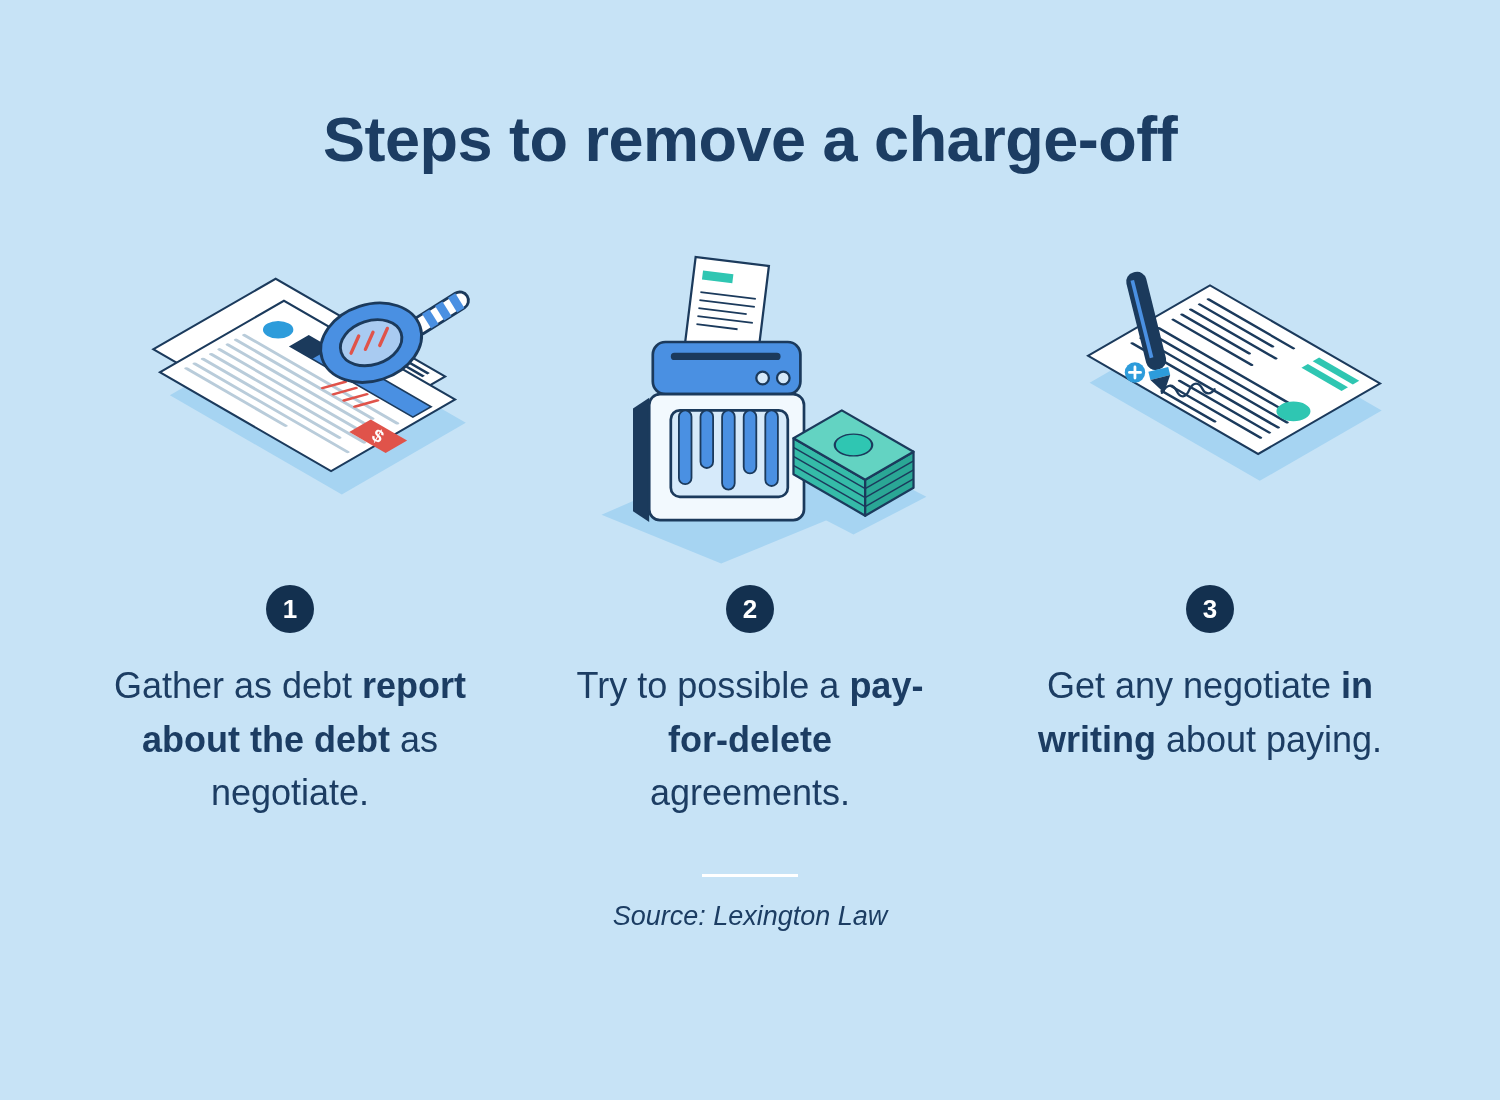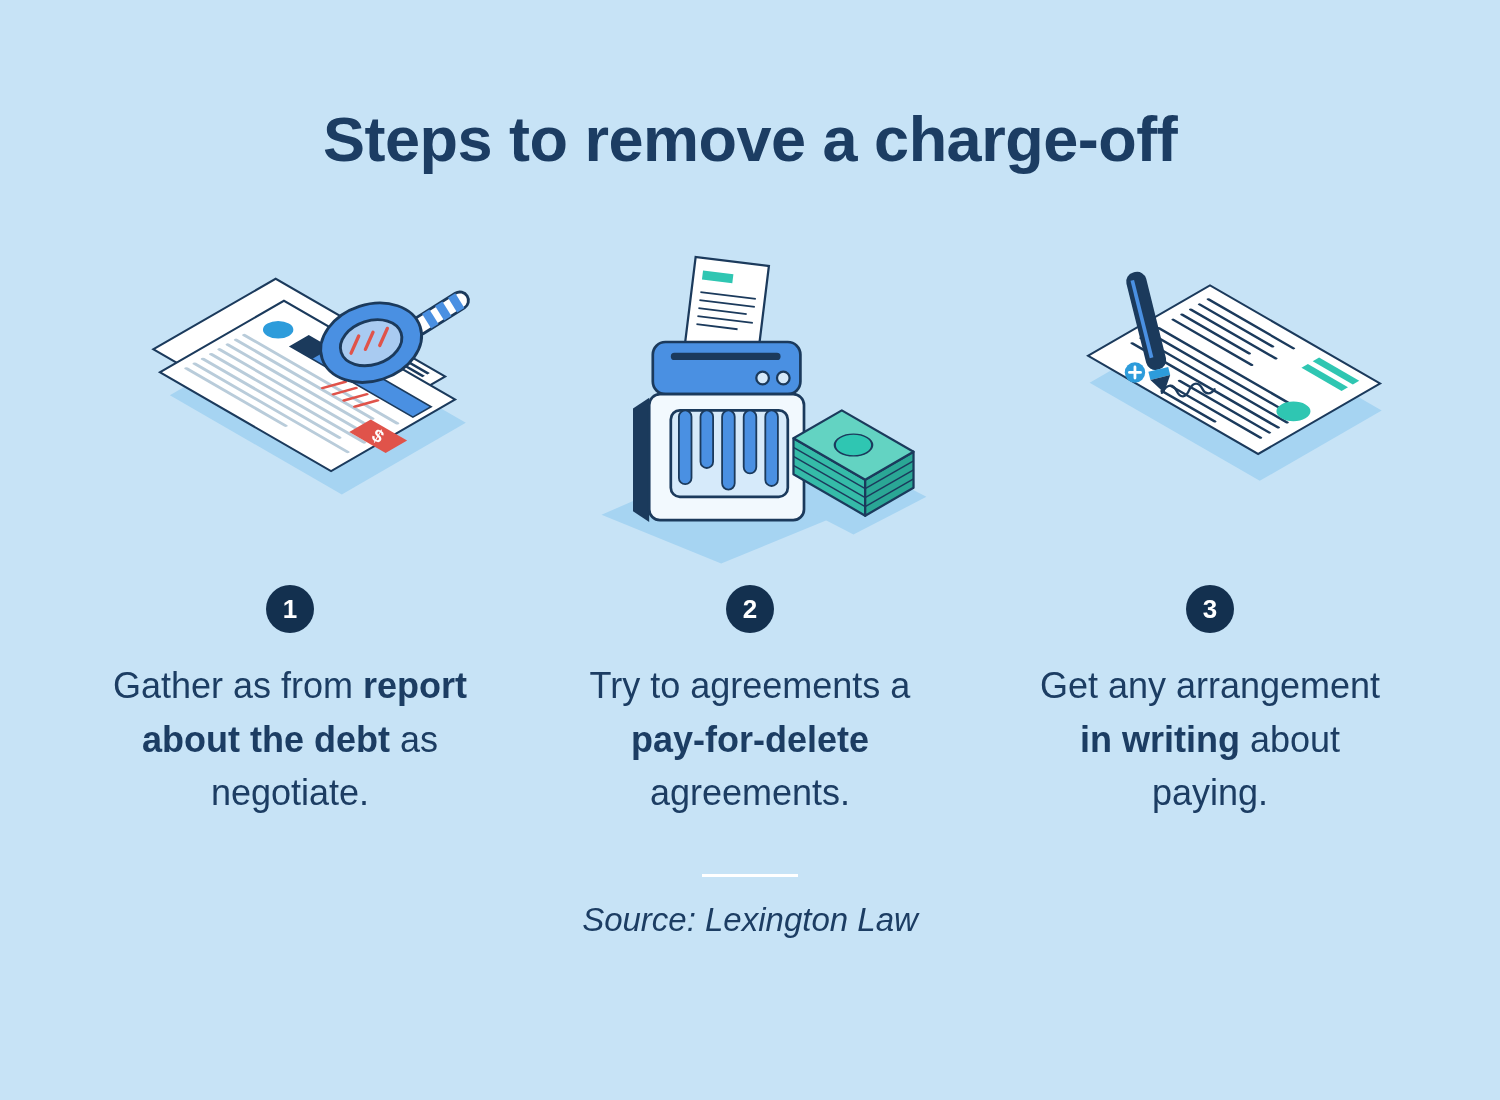--- a/index.html
+++ b/index.html
@@ -47,21 +47,21 @@
     font-size:36px;
     font-weight:400;
     line-height:1.48;
   }
   .caption strong{font-weight:700;}
   .footer{margin-top:55px;display:flex;flex-direction:column;align-items:center;}
   .divider{width:96px;height:3px;background:var(--white);}
   .source{
     margin-top:24px;
     color:var(--text-navy);
-    font-size:33px;
+    font-size:27px;
     font-style:italic;
     text-align:center;
   }
 </style>
 </head>
 <body>
 
 <div class="canvas">
 
   <h1 class="title">
@@ -116,21 +116,21 @@
               <line x1="272" y1="88" x2="264" y2="106"></line>
               <line x1="287" y1="84" x2="279" y2="102"></line>
               <line x1="302" y1="80" x2="294" y2="98"></line>
             </g>
           </g>
         </svg>
       </div>
       <div class="badge">
         <span>1</span>
       </div>
-      <p class="caption"><span>Gather as from </span><strong>report about the debt</strong><span> as negotiate.</span></p>
+      <p class="caption"><span>Gather as debt </span><strong>report about the debt</strong><span> as negotiate.</span></p>
     </div>
 
     <div class="step">
       <div class="illo">
         <svg viewBox="0 0 400 350" role="img">
           <polygon points="35,292 168,234 300,292 168,346" fill="#A6D4F2"></polygon>
           <polygon points="234,272 315,230 396,272 315,314" fill="#A6D4F2"></polygon>
           <g>
             <g transform="rotate(7 172 70)">
               <rect x="132" y="10" width="82" height="112" fill="#FFFFFF" stroke="#1B3A5C" stroke-width="2.5"></rect>
@@ -172,21 +172,21 @@
             <polygon points="302,176 381.7,222 328,253 248.3,207" fill="#63D3C2" stroke="#1B3A5C" stroke-width="2.5" stroke-linejoin="round"></polygon>
             <g transform="matrix(0.866,0.5,-0.866,0.5,302,176)">
               <circle cx="46" cy="31" r="17" fill="#2FC6B2" stroke="#1B3A5C" stroke-width="2"></circle>
             </g>
           </g>
         </svg>
       </div>
       <div class="badge">
         <span>2</span>
       </div>
-      <p class="caption"><span>Try to agreements a </span><strong>pay-for-delete</strong><span> agreements.</span></p>
+      <p class="caption"><span>Try to possible a </span><strong>pay-for-delete</strong><span> agreements.</span></p>
     </div>
 
     <div class="step">
       <div class="illo">
         <svg viewBox="0 0 400 340" role="img">
           <g transform="matrix(0.866,0.5,-0.866,0.5,200,36)">
             <rect x="30" y="28" width="212" height="152" fill="#A6D4F2"></rect>
             <rect x="0" y="0" width="212" height="152" fill="#FFFFFF" stroke="#1B3A5C" stroke-width="2.5"></rect>
             <rect x="146" y="10" width="50" height="8" fill="#2FC6B2"></rect>
             <rect x="146" y="24" width="50" height="8" fill="#2FC6B2"></rect>
@@ -223,21 +223,21 @@
             <rect x="139" y="18" width="22" height="108" rx="10" fill="#1B3A5C"></rect>
             <rect x="144" y="26" width="4" height="86" fill="#4A90E2"></rect>
             <rect x="139" y="126" width="22" height="9" fill="#2D9CDB"></rect>
             <path d="M139,135 L161,135 L150,152 Z" fill="#1B3A5C"></path>
           </g>
         </svg>
       </div>
       <div class="badge">
         <span>3</span>
       </div>
-      <p class="caption"><span>Get any arrangement </span><strong>in writing</strong><span> about paying.</span></p>
+      <p class="caption"><span>Get any negotiate </span><strong>in writing</strong><span> about paying.</span></p>
     </div>
 
   </div>
 
   <div class="footer">
     <div class="divider"></div>
     <p class="source">Source: Lexington Law</p>
   </div>
 
 </div>

